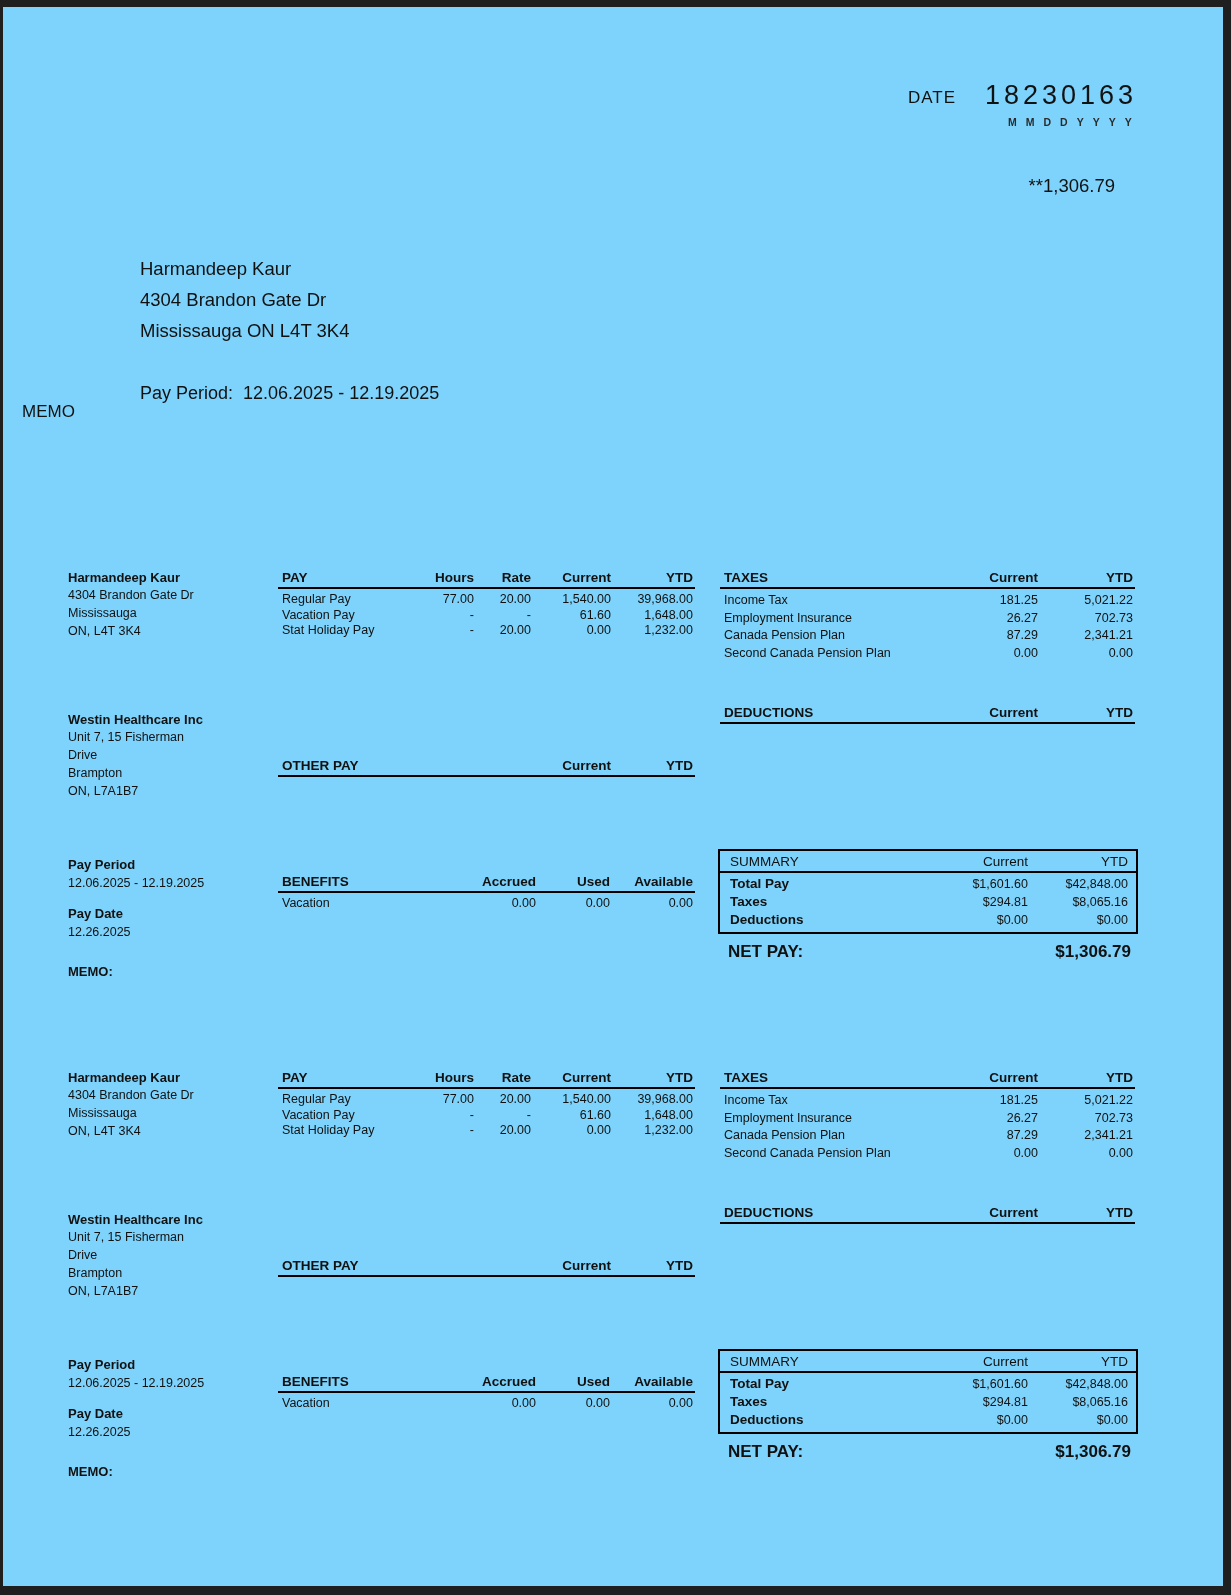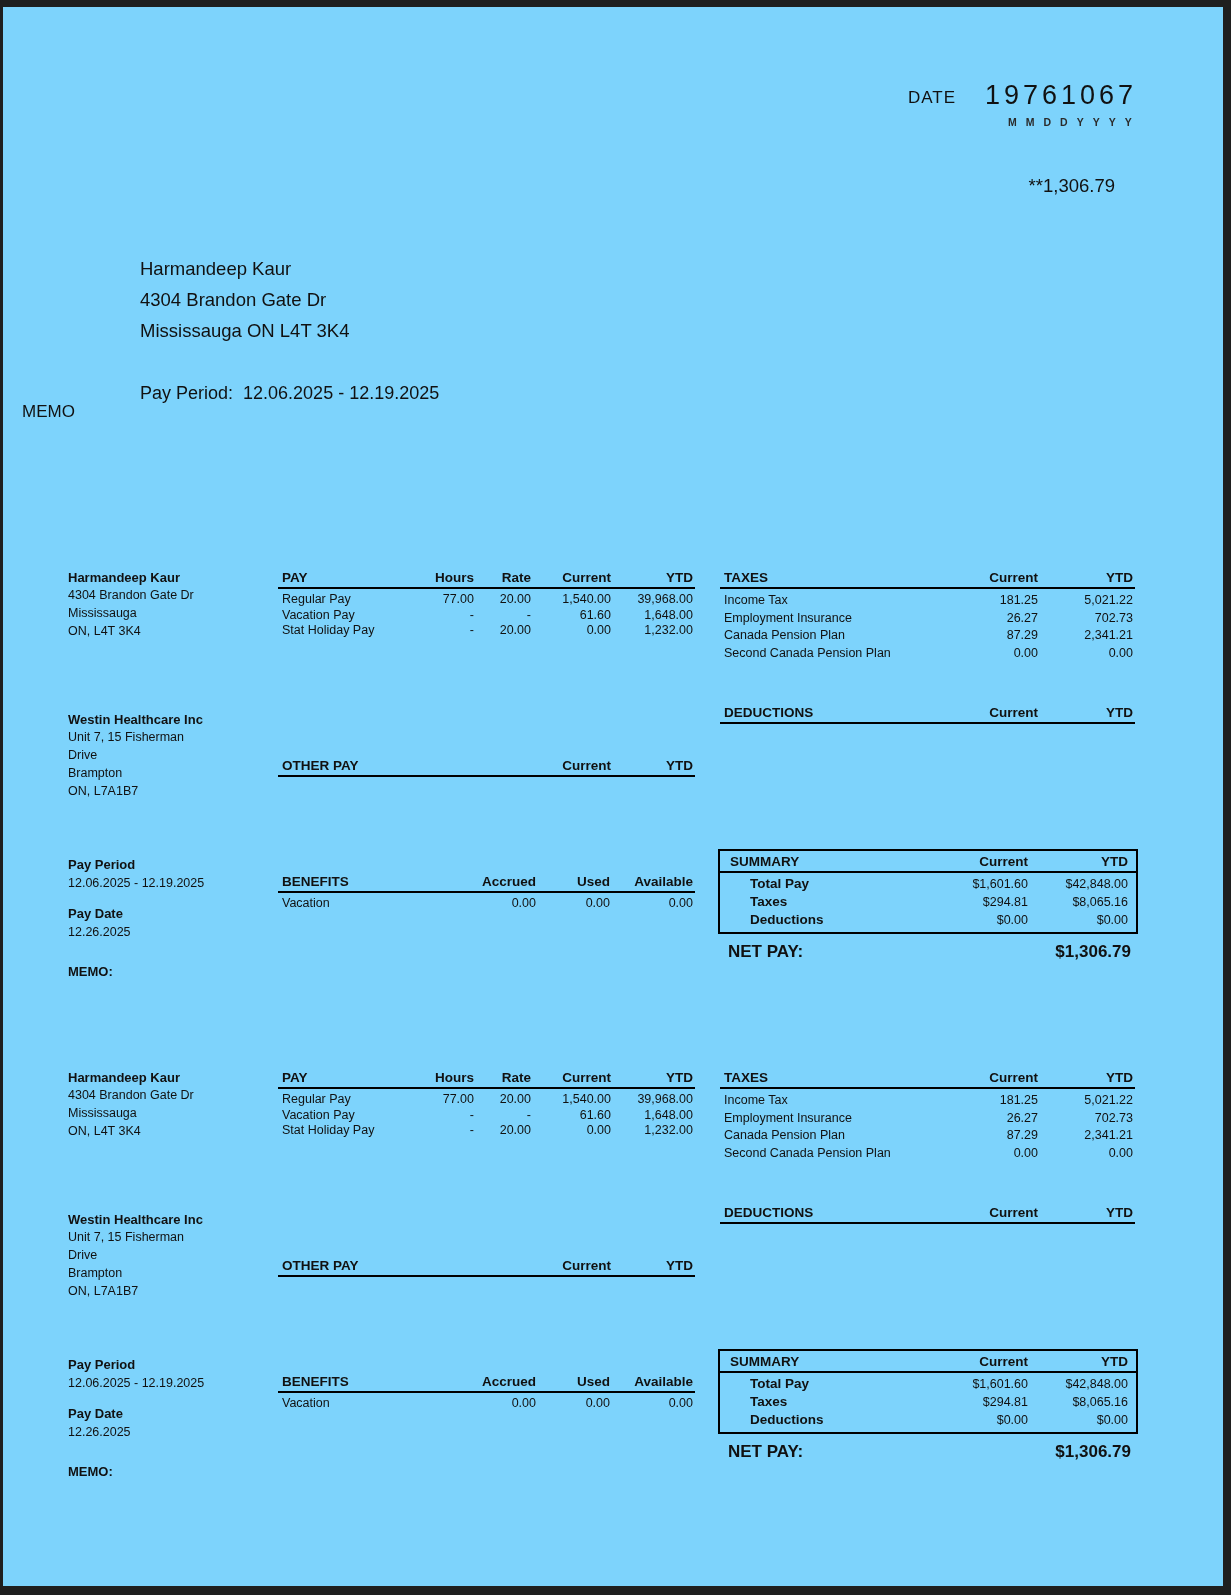--- a/index.html
+++ b/index.html
@@ -57,41 +57,41 @@
   .tbl-tax .trow{line-height:17.5px;}
   .rows{margin-top:3px;}
   .fl{flex:1;}
   .num{text-align:right;}
   .w-hours{width:75px;}  .w-rate{width:57px;}  .w-cur{width:80px;}  .w-ytd{width:82px;}
   .w-cur2{width:120px;} .w-ytd2{width:95px;}
   .w-acc{width:110px;}  .w-used{width:74px;}  .w-avail{width:83px;}
 
   .summary{position:absolute;left:718px;top:279px;width:420px;border:2px solid #000;box-sizing:border-box;}
   .sum-head{display:flex;border-bottom:2px solid #000;padding:3px 8px 2px 10px;
-            font-size:13.5px;font-weight:bold;align-items:flex-end;}
+            font-size:13.5px;font-weight:normal;align-items:flex-end;}
   .sum-row{display:flex;padding:3px 8px 0 10px;align-items:baseline;}
   .sum-row .lab{flex:1;font-size:13.5px;font-weight:bold;}
   .sum-row .val{font-size:12.5px;text-align:right;}
-  .sum-rows{padding-bottom:5px;padding-left:20px;}
+  .sum-rows{padding-bottom:5px;}
   .netpay{position:absolute;left:718px;top:372px;width:420px;display:flex;align-items:baseline;}
   .netpay .lab{margin-left:10px;font-size:17px;font-weight:bold;}
   .netpay .val{flex:1;text-align:right;padding-right:7px;font-size:17px;font-weight:bold;}
 </style>
 </head>
 <body>
 
 <div class="screen">
 
   <div class="bar bar-top"></div>
   <div class="bar bar-left"></div>
   <div class="bar bar-right"></div>
   <div class="bar bar-bottom"></div>
 
   <div class="abs date-label">DATE</div>
-  <div class="abs date-value">19761067</div>
+  <div class="abs date-value">18230163</div>
   <div class="abs date-format">MMDDYYYY</div>
   <div class="abs amount-numeric">**1,306.79</div>
   <div class="abs payee">
     <div>Harmandeep Kaur</div>
     <div>4304 Brandon Gate Dr</div>
     <div>Mississauga ON L4T 3K4</div>
   </div>
   <div class="abs memo-label">MEMO</div>
   <div class="abs memo-text">Pay Period:  12.06.2025 - 12.19.2025</div>
 

